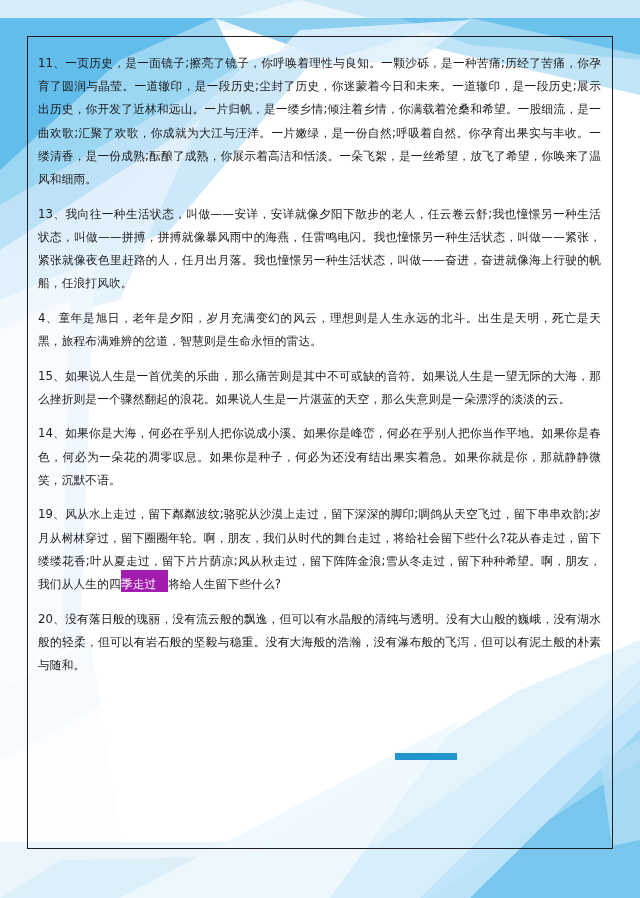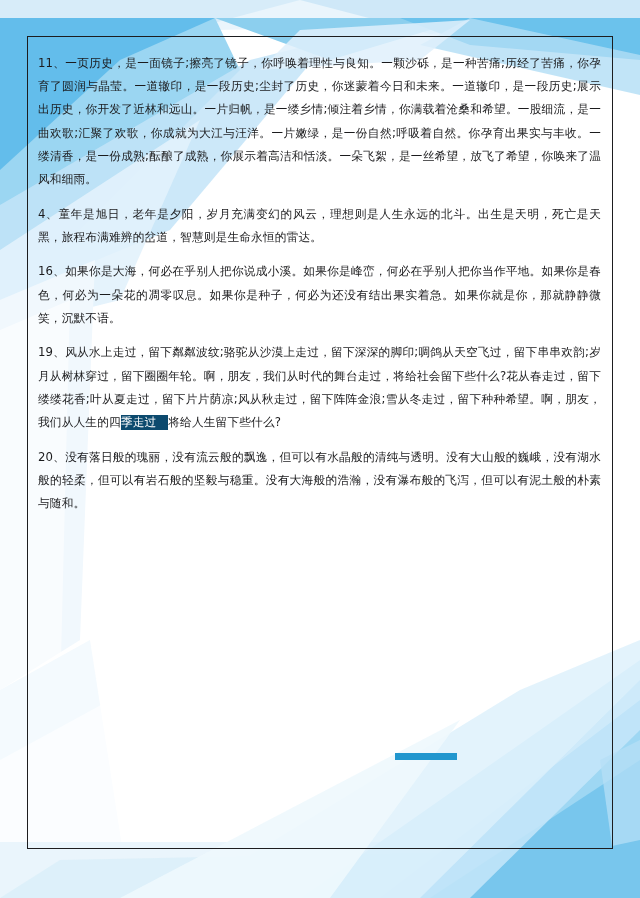--- a/index.html
+++ b/index.html
@@ -59,23 +59,23 @@
     text-justify: inter-ideograph;
     margin: 0 0 11.4px 0;
     letter-spacing: 0.15px;
     white-space: pre-wrap;
     word-break: break-all;
   }
   .para:last-child { margin-bottom: 6px; }
 
   
   .sel {
-    background: #0c4a6e;
+    background: #a21caf;
     color: #ffffff;
-    padding: 0 0 1px 0;
+    padding: 7px 0 1px 0;
     box-decoration-break: clone;
     -webkit-box-decoration-break: clone;
   }
 
   
   #blue-bar {
     position: absolute;
     left: 395px;
     top: 753px;
     width: 62px;
@@ -124,25 +124,27 @@
     <polygon points="600,760 640,740 640,840 612,846" fill="#b6dff6" opacity="0.75"></polygon>
   </svg>
 
   <div id="doc-frame"></div>
 
   <div id="doc-body">
 
     <p class="para"><span>11、</span><span>一页历史，是一面镜子;擦亮了镜子，你呼唤着理性与良知。一颗沙砾，是一种苦痛;历经了苦痛，你孕育了圆润与晶莹。一道辙印，是一段历史;尘封了历史，你迷蒙着今日和未来。一道辙印，是一段历史;展示出历史，你开发了近林和远山。一片归帆，是一缕乡情;倾注着乡情，你满载着沧桑和希望。一股细流，是一曲欢歌;汇聚了欢歌，你成就为大江与汪洋。一片嫩绿，是一份自然;呼吸着自然。你孕育出果实与丰收。一缕清香，是一份成熟;酝酿了成熟，你展示着高洁和恬淡。一朵飞絮，是一丝希望，放飞了希望，你唤来了温风和细雨。</span></p>
 
 
+    <p class="para"><span>13、</span><span>我向往一种生活状态，叫做——安详，安详就像夕阳下散步的老人，任云卷云舒;我也憧憬另一种生活状态，叫做——拼搏，拼搏就像暴风雨中的海燕，任雷鸣电闪。我也憧憬另一种生活状态，叫做——紧张，紧张就像夜色里赶路的人，任月出月落。我也憧憬另一种生活状态，叫做——奋进，奋进就像海上行驶的帆船，任浪打风吹。</span></p>
 
     <p class="para"><span>4、</span><span>童年是旭日，老年是夕阳，岁月充满变幻的风云，理想则是人生永远的北斗。出生是天明，死亡是天黑，旅程布满难辨的岔道，智慧则是生命永恒的雷达。</span></p>
 
+    <p class="para"><span>15、</span><span>如果说人生是一首优美的乐曲，那么痛苦则是其中不可或缺的音符。如果说人生是一望无际的大海，那么挫折则是一个骤然翻起的浪花。如果说人生是一片湛蓝的天空，那么失意则是一朵漂浮的淡淡的云。</span></p>
 
-    <p class="para"><span>16、</span><span>如果你是大海，何必在乎别人把你说成小溪。如果你是峰峦，何必在乎别人把你当作平地。如果你是春色，何必为一朵花的凋零叹息。如果你是种子，何必为还没有结出果实着急。如果你就是你，那就静静微笑，沉默不语。</span></p>
+    <p class="para"><span>14、</span><span>如果你是大海，何必在乎别人把你说成小溪。如果你是峰峦，何必在乎别人把你当作平地。如果你是春色，何必为一朵花的凋零叹息。如果你是种子，何必为还没有结出果实着急。如果你就是你，那就静静微笑，沉默不语。</span></p>
 
 
 
     <p class="para"><span>19、</span><span>风从水上走过，留下粼粼波纹;骆驼从沙漠上走过，留下深深的脚印;啁鸽从天空飞过，留下串串欢韵;岁月从树林穿过，留下圈圈年轮。啊，朋友，我们从时代的舞台走过，将给社会留下些什么?花从春走过，留下缕缕花香;叶从夏走过，留下片片荫凉;风从秋走过，留下阵阵金浪;雪从冬走过，留下种种希望。啊，朋友，我们从人生的四</span><span class="sel">季走过　</span><span>将给人生留下些什么?</span></p>
 
     <p class="para"><span>20、</span><span>没有落日般的瑰丽，没有流云般的飘逸，但可以有水晶般的清纯与透明。没有大山般的巍峨，没有湖水般的轻柔，但可以有岩石般的坚毅与稳重。没有大海般的浩瀚，没有瀑布般的飞泻，但可以有泥土般的朴素与随和。</span></p>
 
   </div>
 
   <div id="blue-bar"></div>

